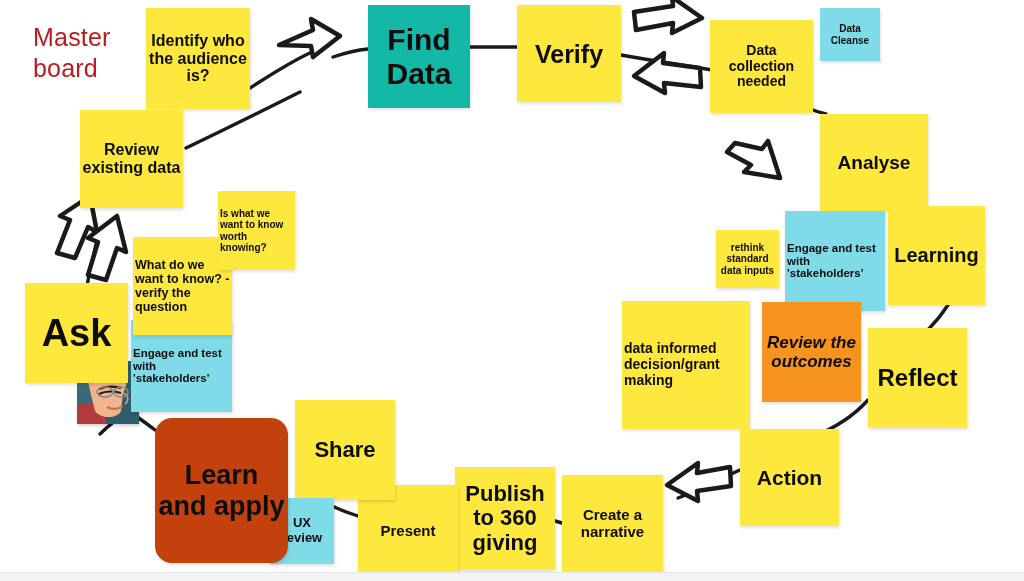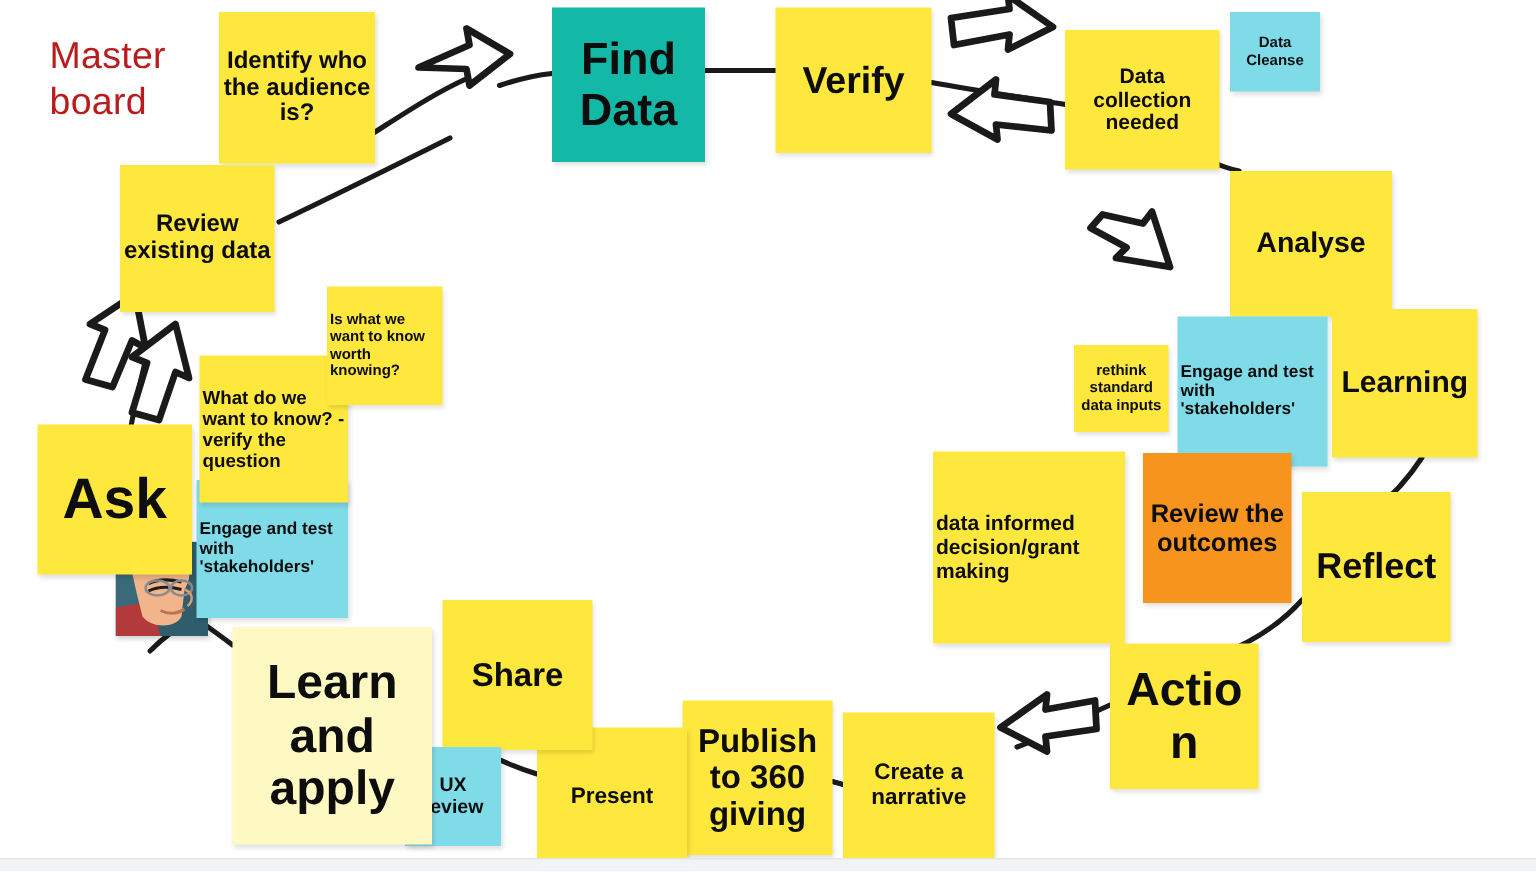--- a/index.html
+++ b/index.html
@@ -152,45 +152,45 @@
       </div>
       <div class="note" style="left: 716px; top: 230px; width: 63px; height: 58px; background: rgb(255, 232, 61); font-size: 10px;">
         <span class="txt">rethink standard data inputs</span>
       </div>
       <div class="note left" style="left: 785px; top: 211px; width: 100px; height: 100px; background: rgb(127, 219, 232); font-size: 11.5px;">
         <span class="txt">Engage and test with 'stakeholders'</span>
       </div>
       <div class="note left" style="left: 622px; top: 301px; width: 128px; height: 128px; background: rgb(255, 232, 61); font-size: 14px;">
         <span class="txt">data informed decision/grant making</span>
       </div>
-      <div class="note" style="left: 762px; top: 302px; width: 99px; height: 100px; background: rgb(247, 148, 29); font-size: 17px;">
+      <div class="note" style="left: 762px; top: 302px; width: 99px; height: 100px; background: rgb(247, 148, 29); font-size: 17px; font-style: italic;">
         <span class="txt">Review the outcomes</span>
       </div>
       <div class="note" style="left: 868px; top: 328px; width: 99px; height: 100px; background: rgb(255, 232, 61); font-size: 24px;">
         <span class="txt">Reflect</span>
       </div>
-      <div class="note" style="left: 740px; top: 429px; width: 99px; height: 97px; background: rgb(255, 232, 61); font-size: 31px;">
+      <div class="note" style="left: 740px; top: 429px; width: 99px; height: 97px; background: rgb(255, 232, 61); font-size: 21px;">
         <span class="txt">Action</span>
       </div>
       <div class="note" style="left: 562px; top: 475px; width: 101px; height: 98px; background: rgb(255, 232, 61); font-size: 15px;">
         <span class="txt">Create a narrative</span>
       </div>
       <div class="note" style="left: 455px; top: 467px; width: 100px; height: 103px; background: rgb(255, 232, 61); font-size: 22px;">
         <span class="txt">Publish to 360 giving</span>
       </div>
       <div class="note" style="left: 358px; top: 485px; width: 100px; height: 92px; background: rgb(255, 232, 61); font-size: 15px;">
         <span class="txt">Present</span>
       </div>
       <div class="note" style="left: 295px; top: 400px; width: 100px; height: 100px; background: rgb(255, 232, 61); font-size: 22px;">
         <span class="txt">Share</span>
       </div>
       <div class="note" style="left: 270px; top: 498px; width: 64px; height: 66px; background: rgb(127, 219, 232); font-size: 13px;">
         <span class="txt">UX review</span>
       </div>
-      <div class="note" style="left: 155px; top: 418px; width: 133px; height: 145px; background: #fef9c3; font-size: 32px;">
+      <div class="note" style="left: 155px; top: 418px; width: 133px; height: 145px; background: #c2410c; font-size: 27px; border-radius: 17px;">
         <span class="txt">Learn and apply</span>
       </div>
       <div class="note" style="left: 25px; top: 283px; width: 103px; height: 100px; background: rgb(255, 232, 61); font-size: 38px;">
         <span class="txt">Ask</span>
       </div>
       <div class="note left" style="left: 131px; top: 320px; width: 101px; height: 92px; background: rgb(127, 219, 232); font-size: 11.5px;">
         <span class="txt">Engage and test with 'stakeholders'</span>
       </div>
       <div class="note left" style="left: 133px; top: 237px; width: 99px; height: 98px; background: rgb(255, 232, 61); font-size: 12.5px;">
         <span class="txt">What do we want to know? - verify the question</span>

